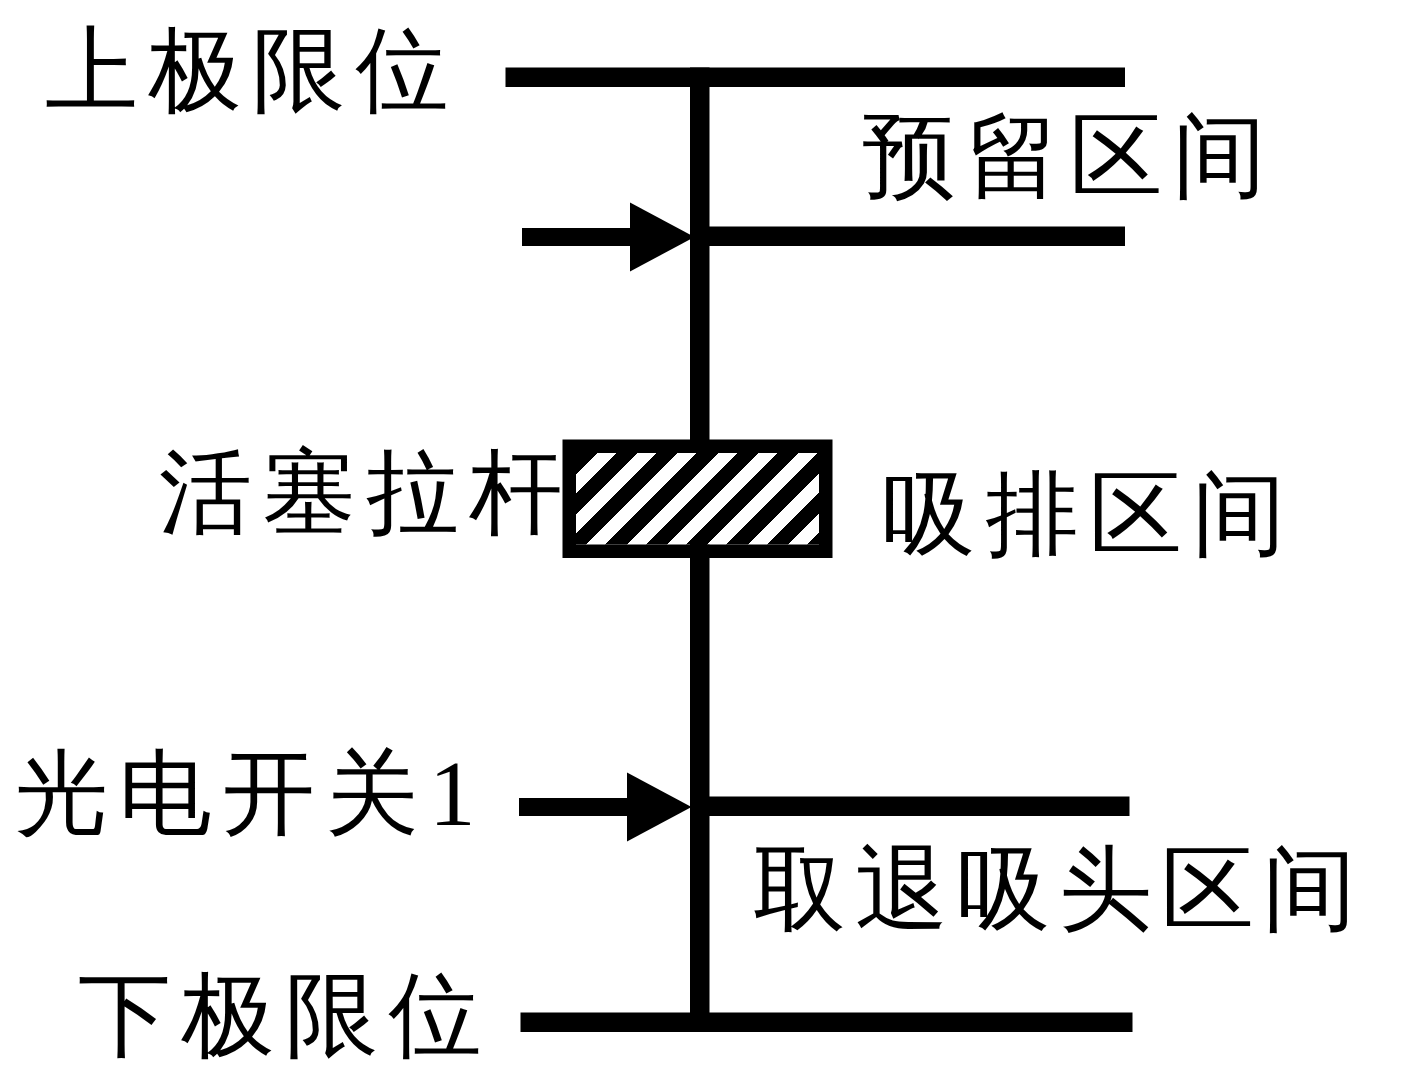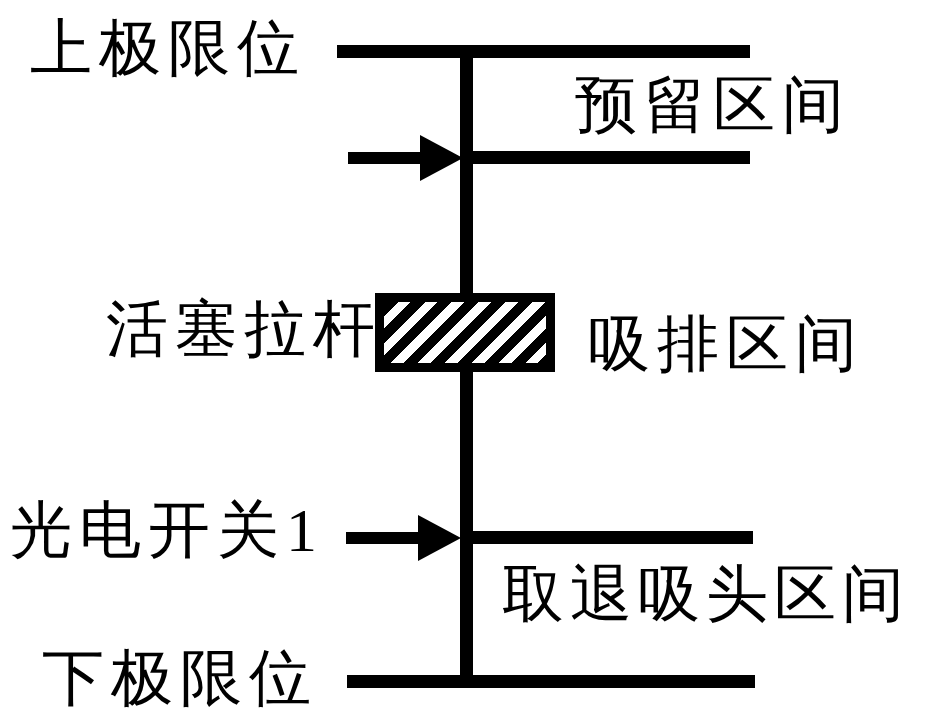--- a/index.html
+++ b/index.html
@@ -67,21 +67,21 @@
       135deg,
       #000000 0px, #000000 10px,
       #ffffff 10px, #ffffff 19px
     );
   }
   
   .lbl-upper   { left: 30px;  top: 14px; }
   .lbl-sw2     { left: 16px;  top: 119px; }
   .lbl-piston  { left: 60px;  top: 295px; margin-left: 46px; }
   .lbl-sw1     { left: 10px;  top: 496px; text-align: right; }
-  .lbl-lower   { left: 42px;  top: 644px; }
+  .lbl-lower   { left: 52px;  top: 644px; }
   .lbl-reserve { left: 575px; top: 71px; }
   .lbl-suction { left: 588px; top: 310px; }
   .lbl-pickup  { left: 502px; top: 560px; letter-spacing: 6px; }
 </style>
 </head>
 <body>
 
 <div class="diagram">
 
   <div class="line vline"></div>

